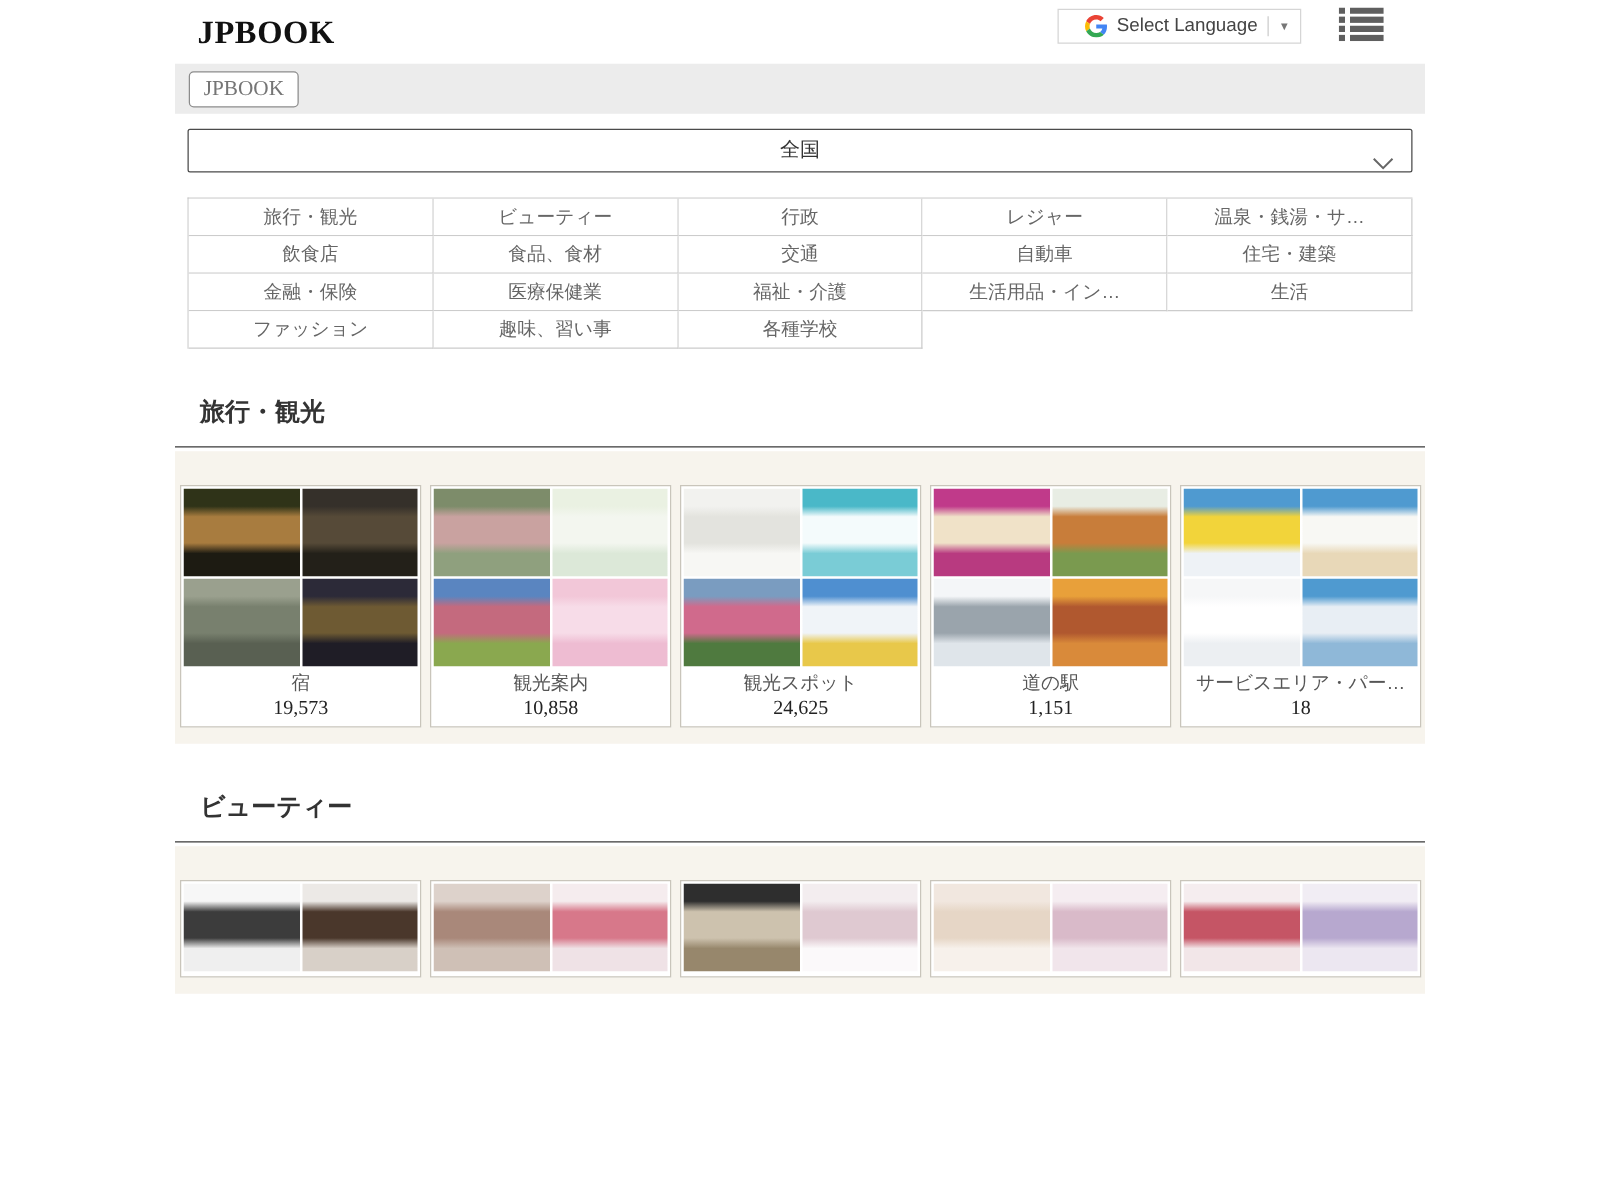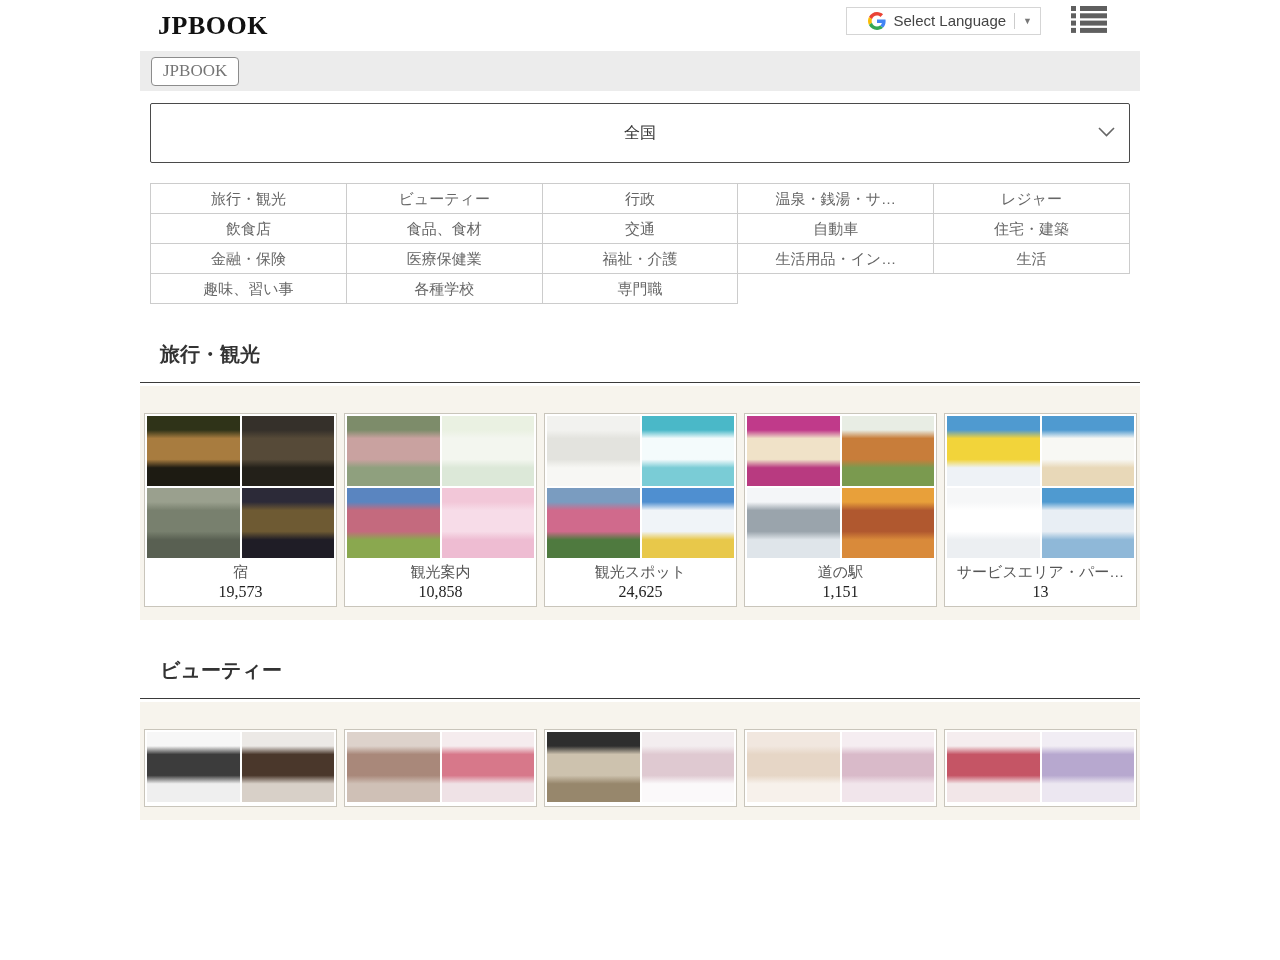--- a/index.html
+++ b/index.html
@@ -29,21 +29,21 @@
   
   .breadcrumb-bar{height:40px;background:#ececec;display:flex;align-items:center;padding-left:11px;box-sizing:border-box;}
   .crumb{
     font-family:"Liberation Serif","DejaVu Serif",serif;font-size:17px;color:#757575;
     background:#fff;border:1px solid #8c8c8c;border-radius:4px;padding:3px 11px 4px;
     text-decoration:none;cursor:pointer;
   }
 
   
   .region-select{
-    margin:12px 10px 0;height:60px;border:1px solid #4a4a4a;border-radius:2px;background:#fff;
+    margin:12px 10px 0;height:35px;border:1px solid #4a4a4a;border-radius:2px;background:#fff;
     display:flex;align-items:center;justify-content:center;position:relative;
     font-size:16px;color:#333;cursor:pointer;box-sizing:border-box;
   }
   .region-select .chev{position:absolute;right:14px;top:19px;}
 
   
   .category-grid{
     margin:20px 10px 0;display:grid;grid-template-columns:repeat(5,1fr);
     border-top:1px solid #ccc;border-left:1px solid #ccc;
   }
@@ -121,35 +121,35 @@
       <svg width="17" height="10" viewBox="0 0 17 10">
           <polyline points="1,1 8.5,8.5 16,1" fill="none" stroke="#666" stroke-width="1.6"></polyline>
         </svg>
     </span>
   </div>
 
   <div class="category-grid" id="category-grid">
       <a class="cat-cell">旅行・観光</a>
       <a class="cat-cell">ビューティー</a>
       <a class="cat-cell">行政</a>
+      <a class="cat-cell">レジャー</a>
       <a class="cat-cell">温泉・銭湯・サ…</a>
-      <a class="cat-cell">レジャー</a>
       <a class="cat-cell">飲食店</a>
       <a class="cat-cell">食品、食材</a>
       <a class="cat-cell">交通</a>
       <a class="cat-cell">自動車</a>
       <a class="cat-cell">住宅・建築</a>
       <a class="cat-cell">金融・保険</a>
       <a class="cat-cell">医療保健業</a>
       <a class="cat-cell">福祉・介護</a>
       <a class="cat-cell">生活用品・イン…</a>
       <a class="cat-cell">生活</a>
+      <a class="cat-cell">ファッション</a>
       <a class="cat-cell">趣味、習い事</a>
       <a class="cat-cell">各種学校</a>
-      <a class="cat-cell">専門職</a>
     </div>
 
   <div id="sections">
       <h2 class="section-heading">旅行・観光</h2>
       <div class="section-divider"></div>
       <div class="section-panel">
         <div class="cards">
           <a class="card">
             <div class="thumbs">
               <div class="thumb" style="background: linear-gradient(rgb(47, 51, 24) 0%, rgb(47, 51, 24) 20%, rgb(168, 124, 63) 32%, rgb(168, 124, 63) 62%, rgb(29, 27, 18) 74%, rgb(29, 27, 18) 100%);"></div>
@@ -191,21 +191,21 @@
             <div class="card-count">1,151</div>
           </a>
           <a class="card">
             <div class="thumbs">
               <div class="thumb" style="background: linear-gradient(rgb(79, 154, 208) 0%, rgb(79, 154, 208) 20%, rgb(242, 212, 58) 32%, rgb(242, 212, 58) 62%, rgb(238, 242, 246) 74%, rgb(238, 242, 246) 100%);"></div>
               <div class="thumb" style="background: linear-gradient(rgb(79, 154, 208) 0%, rgb(79, 154, 208) 20%, rgb(248, 248, 244) 32%, rgb(248, 248, 244) 62%, rgb(232, 216, 184) 74%, rgb(232, 216, 184) 100%);"></div>
               <div class="thumb" style="background: linear-gradient(rgb(246, 247, 248) 0%, rgb(246, 247, 248) 20%, rgb(255, 255, 255) 32%, rgb(255, 255, 255) 62%, rgb(236, 239, 242) 74%, rgb(236, 239, 242) 100%);"></div>
               <div class="thumb" style="background: linear-gradient(rgb(79, 154, 208) 0%, rgb(79, 154, 208) 20%, rgb(232, 238, 244) 32%, rgb(232, 238, 244) 62%, rgb(143, 184, 216) 74%, rgb(143, 184, 216) 100%);"></div>
             </div>
             <div class="card-label">サービスエリア・パー…</div>
-            <div class="card-count">13</div>
+            <div class="card-count">18</div>
           </a>
         </div>
       </div>
       <h2 class="section-heading">ビューティー</h2>
       <div class="section-divider"></div>
       <div class="section-panel">
         <div class="cards">
           <a class="card">
             <div class="thumbs">
               <div class="thumb" style="background: linear-gradient(rgb(247, 247, 247) 0%, rgb(247, 247, 247) 20%, rgb(60, 60, 60) 32%, rgb(60, 60, 60) 62%, rgb(239, 239, 239) 74%, rgb(239, 239, 239) 100%);"></div>

